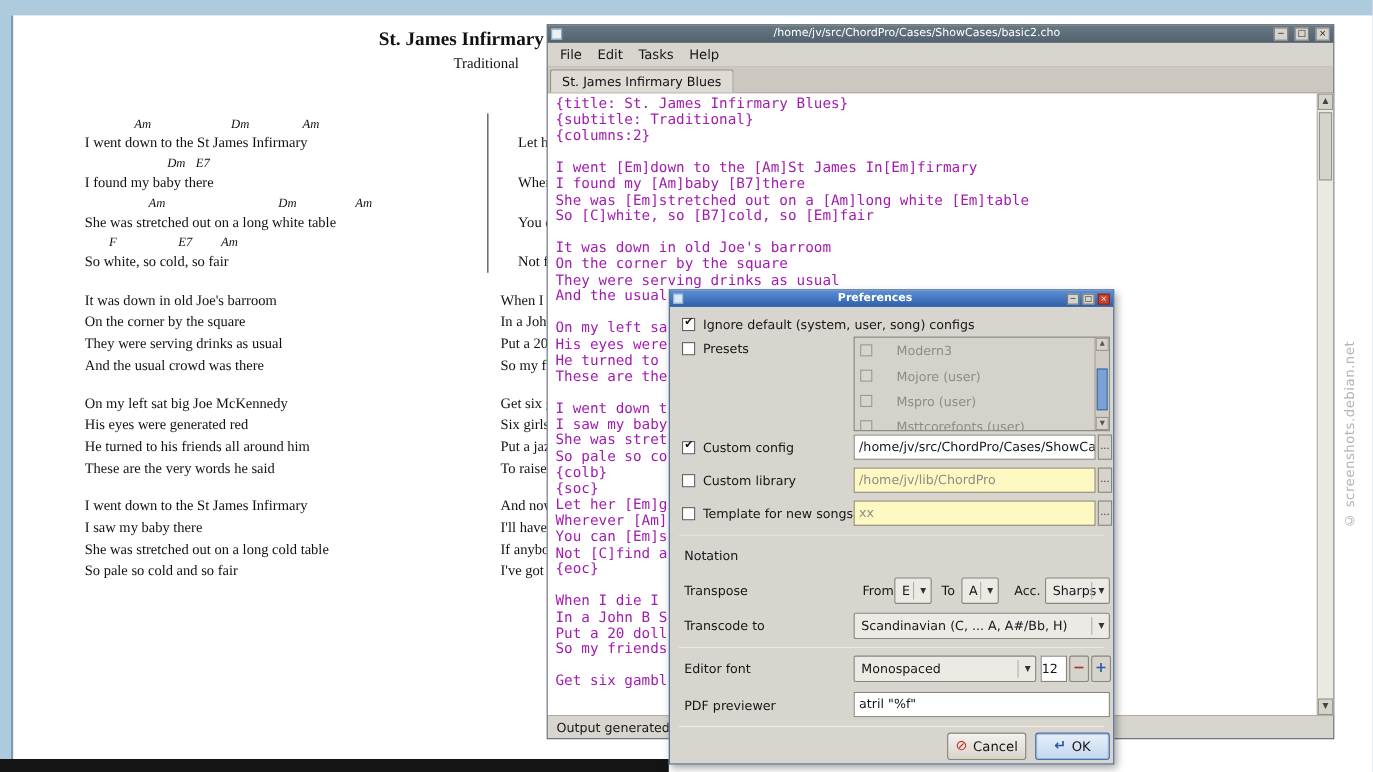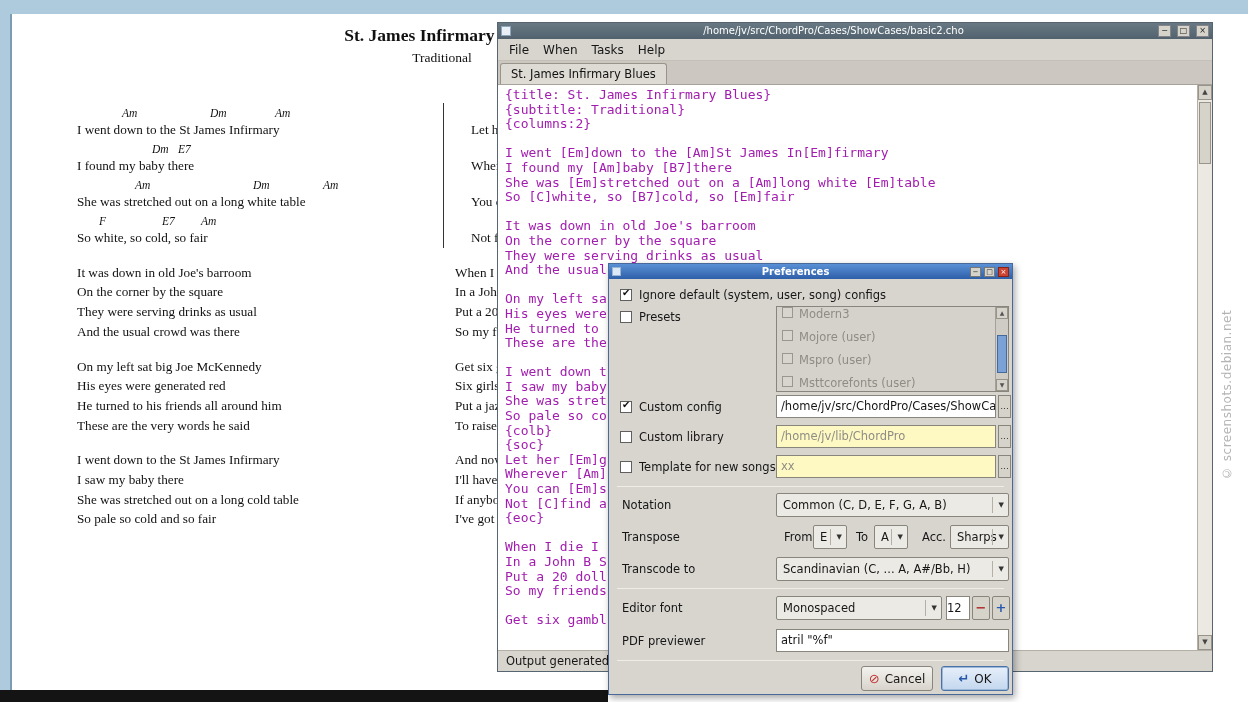--- a/index.html
+++ b/index.html
@@ -75,21 +75,21 @@
   .row-presets { left:11px; top:30px; }
   .row-cconfig { left:11px; top:120px; }
   .row-clib    { left:11px; top:150px; }
   .row-templ   { left:11px; top:180px; }
 
   .check { width:12px; height:12px; background:#fff; border:1px solid #5f5f5f; position:relative; flex:0 0 auto; }
   .check.checked::after { content:"✔"; position:absolute; left:1px; top:-3px; font-size:10px; color:#111; }
 
   .presets-list { position:absolute; left:167px; top:27px; width:233px; height:86px;
     background:#d5d2cb; border:1px solid #88857d; overflow:hidden; }
-  .preset-item { height:23px; display:flex; gap:6px; padding-left:5px; color:#8e8c85; }
+  .preset-item { height:23px; display:flex; align-items:center; gap:22px; padding-left:5px; color:#8e8c85; }
   .mini-check { width:11px; height:11px; background:#d8d5cf; border:1px solid #9a978f; flex:0 0 auto; }
   .presets-scroll { position:absolute; right:0; top:0; width:13px; height:100%;
     background:#cfccc5; border-left:1px solid #a6a29a; }
   .ps-btn { position:absolute; left:0; width:12px; height:12px; background:#d6d3cb; border:1px solid #98948c;
     color:#555; font-size:6px; line-height:10px; text-align:center; }
   .ps-btn.up { top:0; } .ps-btn.down { bottom:0; }
   .ps-thumb { position:absolute; left:1px; top:28px; width:10px; height:38px; background:#7aa2d6; border:1px solid #44699c; }
 
   .input { position:absolute; left:167px; width:220px; height:23px; background:#fff; border:1px solid #88857d;
     font-size:11.5px; line-height:21px; padding:0 4px; white-space:nowrap; overflow:hidden; }
@@ -233,21 +233,21 @@
   <div class="editor-window">
     <div class="ed-titlebar">
       <span class="ed-icon"></span>
       <span class="ed-title">/home/jv/src/ChordPro/Cases/ShowCases/basic2.cho</span>
       <span class="win-btn">−</span>
       <span class="win-btn">□</span>
       <span class="win-btn">×</span>
     </div>
     <div class="ed-menubar">
         <span class="menu-item">File</span>
-        <span class="menu-item">When</span>
+        <span class="menu-item">Edit</span>
         <span class="menu-item">Tasks</span>
         <span class="menu-item">Help</span>
       </div>
     <div class="ed-tabbar">
       <span class="ed-tab">St. James Infirmary Blues</span>
     </div>
     <div class="ed-body">
       <div class="ed-text"><div class="ed-line">{title: St. James Infirmary Blues}</div><div class="ed-line">{subtitle: Traditional}</div><div class="ed-line">{columns:2}</div><div class="ed-line">&nbsp;</div><div class="ed-line">I went [Em]down to the [Am]St James In[Em]firmary</div><div class="ed-line">I found my [Am]baby [B7]there</div><div class="ed-line">She was [Em]stretched out on a [Am]long white [Em]table</div><div class="ed-line">So [C]white, so [B7]cold, so [Em]fair</div><div class="ed-line">&nbsp;</div><div class="ed-line">It was down in old Joe's barroom</div><div class="ed-line">On the corner by the square</div><div class="ed-line">They were serving drinks as usual</div><div class="ed-line">And the usual</div><div class="ed-line">&nbsp;</div><div class="ed-line">On my left sa</div><div class="ed-line">His eyes were</div><div class="ed-line">He turned to</div><div class="ed-line">These are the</div><div class="ed-line">&nbsp;</div><div class="ed-line">I went down t</div><div class="ed-line">I saw my baby</div><div class="ed-line">She was stret</div><div class="ed-line">So pale so co</div><div class="ed-line">{colb}</div><div class="ed-line">{soc}</div><div class="ed-line">Let her [Em]g</div><div class="ed-line">Wherever [Am]</div><div class="ed-line">You can [Em]s</div><div class="ed-line">Not [C]find a</div><div class="ed-line">{eoc}</div><div class="ed-line">&nbsp;</div><div class="ed-line">When I die I</div><div class="ed-line">In a John B S</div><div class="ed-line">Put a 20 doll</div><div class="ed-line">So my friends</div><div class="ed-line">&nbsp;</div><div class="ed-line">Get six gambl</div></div>
       <div class="ed-scroll">
         <span class="sb-btn up">▲</span>
@@ -320,21 +320,20 @@
       <div class="prow row-templ">
         <span class="check"></span>
         <span>Template for new songs</span>
       </div>
       <div class="input disabled in-templ">xx</div>
       <div class="browse b-templ">...</div>
 
       <div class="sep sep1"></div>
 
       <div class="plabel l-notation">Notation</div>
-      <div class="combo combo-notation">Common (C, D, E, F, G, A, B)</div>
 
       <div class="plabel l-transpose">Transpose</div>
       <span class="tlabel t-from">From</span>
       <div class="combo combo-from">E</div>
       <span class="tlabel t-to">To</span>
       <div class="combo combo-to">A</div>
       <span class="tlabel t-acc">Acc.</span>
       <div class="combo combo-acc">Sharps</div>
 
       <div class="plabel l-transcode">Transcode to</div>

